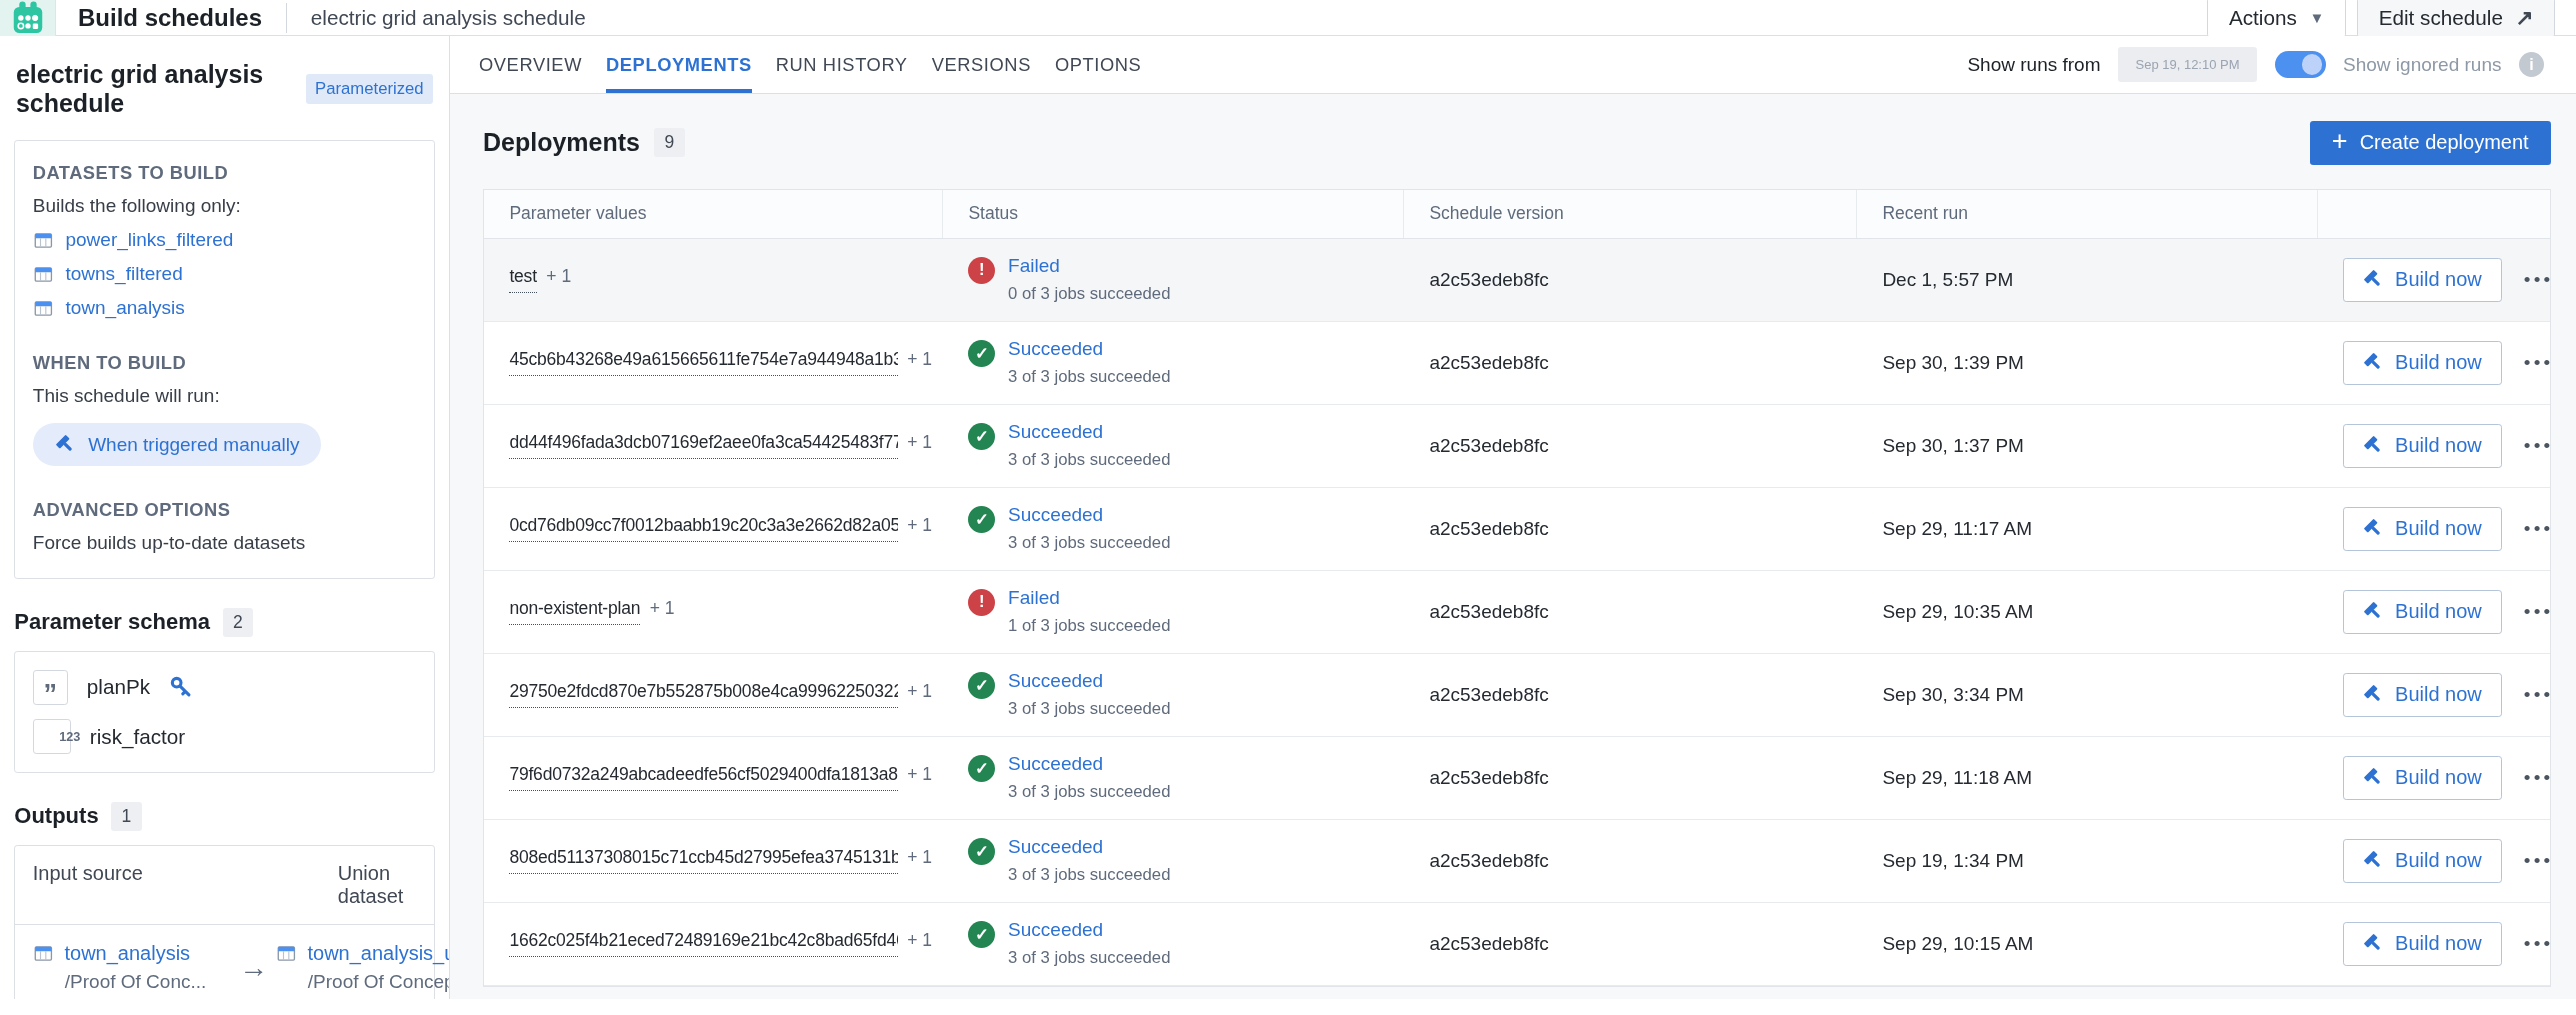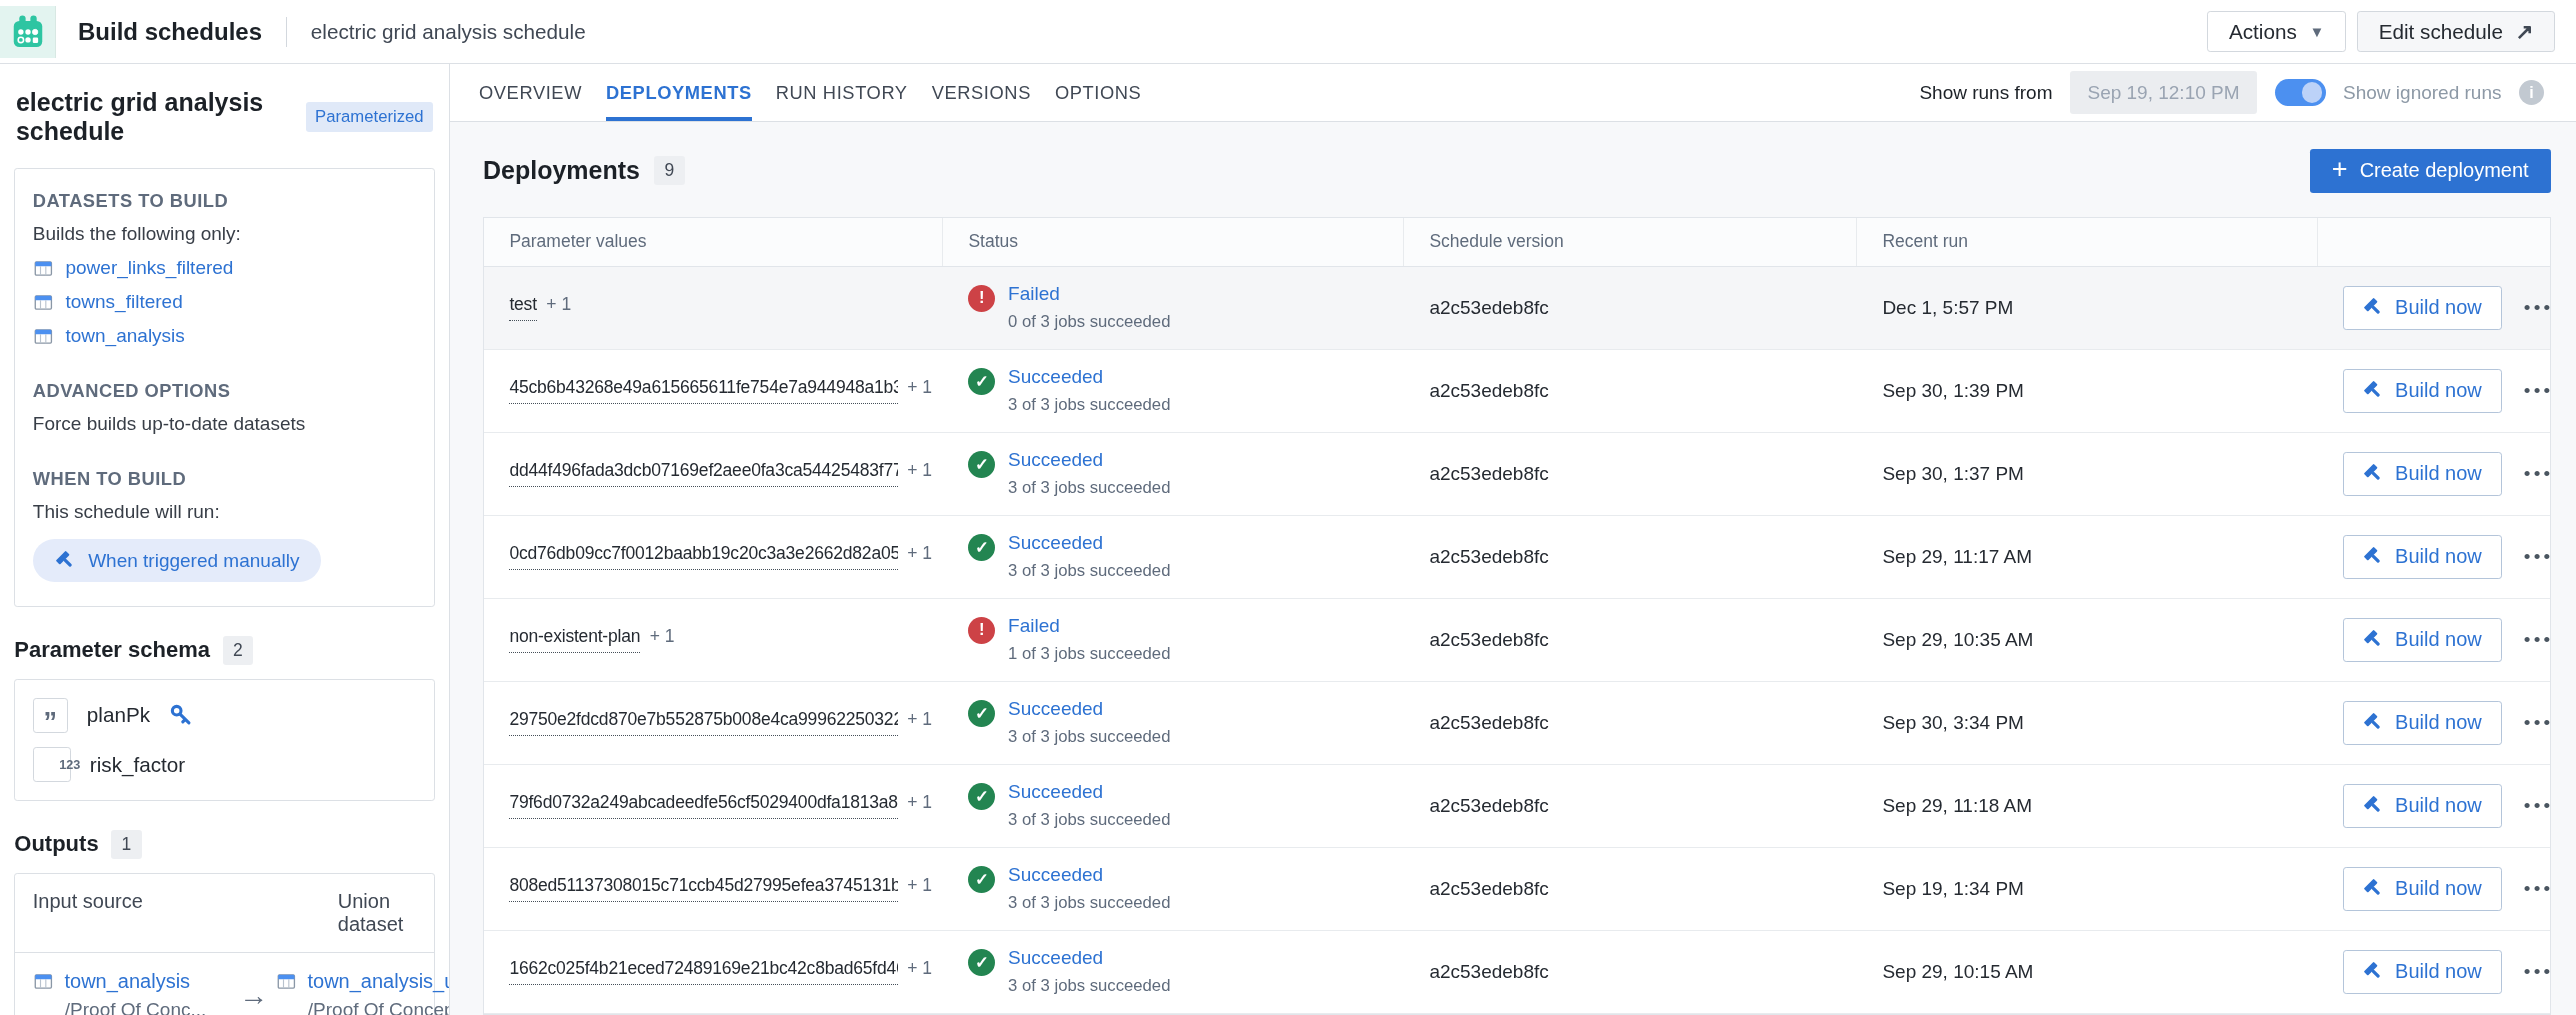--- a/index.html
+++ b/index.html
@@ -1,20 +1,20 @@
 <!DOCTYPE html>
 <html style="font-size:12.7px"><head>
 <meta charset="utf-8">
 <style>
   * { box-sizing: border-box; margin: 0; padding: 0; }
   html,body { width:2576px; height:1015px; overflow:hidden; background:#fff;
     font-family:"Liberation Sans", sans-serif; color:#252A31; }
 
   
-  .topbar { height:64px; display:flex; align-items:center; background:#fff;
+  .topbar { height:36px; display:flex; align-items:center; background:#fff;
     border-bottom:0.8px solid #DCE0E5; }
   .app-badge { width:56px; height:52px; background:#E3F4F0; border-right:0.8px solid #D8E8E3;
     display:flex; align-items:center; justify-content:center; flex:none; cursor:pointer; }
   .topbar-title { margin-left:22px; font-size:24px; font-weight:bold; color:#1C2127; }
   .topbar-divider { width:0.8px; height:30px; background:#D3D8DE; margin:0 24px; }
   .topbar-breadcrumb { font-size:20.7px; color:#404854; }
   .topbar-actions { margin-left:auto; display:flex; gap:11px; align-items:center; padding-right:20.7px; }
   .btn { display:flex; align-items:center; gap:12.7px; height:41px; padding:0 20.7px; background:#fff;
     border:0.8px solid #D3D8DE; border-radius:3.2px; font-size:20.7px; color:#252A31;
     font-family:inherit; cursor:pointer; }
@@ -62,21 +62,21 @@
   
   .main { flex:1; min-width:0; display:flex; flex-direction:column; background:#F7F8FA; }
   .tabbar { height:58px; background:#fff; border-bottom:0.8px solid #DCE0E5; display:flex;
     align-items:stretch; padding:0 32px 0 29px; flex:none; }
   .tabs { display:flex; gap:24px; }
   .tab { display:flex; align-items:center; font-size:18.3px; letter-spacing:0.6px; color:#404854;
     border-bottom:4.8px solid transparent; padding-top:4.8px; cursor:pointer; white-space:nowrap; }
   .tab.active { color:#2D72D2; border-bottom-color:#2D72D2; font-weight:bold; }
   .runs-filter { margin-left:auto; display:flex; align-items:center; gap:17.5px; }
   .rf-label { font-size:19px; color:#1C2127; white-space:nowrap; }
-  .date-btn { background:#EBEDF0; color:#9AA4B2; font-size:19px; padding:10.3px 17.5px;
+  .date-btn { background:#EBEDF0; color:#9AA4B2; font-size:13px; padding:10.3px 17.5px;
     border-radius:3.2px; border:none; font-family:inherit; cursor:pointer; white-space:nowrap; }
   .toggle { width:51px; height:27px; border-radius:13.5px; background:#4C90F0; position:relative;
     flex:none; cursor:pointer; }
   .toggle-knob { position:absolute; right:3.2px; top:3.2px; width:20.7px; height:20.7px; border-radius:50%;
     background:#BCD2F8; }
   .rf-toggle-label { font-size:19px; color:#8D99A6; white-space:nowrap; }
   .info-dot { width:25px; height:25px; border-radius:50%; background:#C2C9D1; color:#fff;
     display:flex; align-items:center; justify-content:center; font-size:16px; font-weight:bold; flex:none; }
 
   .content { flex:1; padding:22px 25.4px 0 33px; min-height:0; }
@@ -184,35 +184,35 @@
       <rect x="1.5" y="3" width="17" height="14" rx="1.2" fill="#fff" stroke="#8A97A6" stroke-width="1.4"></rect>
       <path d="M1.5 4.2a1.2 1.2 0 011.2-1.2h14.6a1.2 1.2 0 011.2 1.2V7.6H1.5z" fill="#4C90F0"></path>
       <line x1="7" y1="7.6" x2="7" y2="17" stroke="#B9C3CE" stroke-width="1.2"></line>
       <line x1="12.6" y1="7.6" x2="12.6" y2="17" stroke="#B9C3CE" stroke-width="1.2"></line>
     </svg>
     <span>town_analysis</span>
   </div>
 </div>
       </div>
       <div class="section">
-        <div class="section-heading">ADVANCED OPTIONS</div>
-        <div class="section-sub">Force builds up-to-date datasets</div>
-      </div>
-      <div class="section">
         <div class="section-heading">WHEN TO BUILD</div>
         <div class="section-sub">This schedule will run:</div>
         <div class="pill">
           <svg width="20.7" height="20.7" viewBox="0 0 20 20">
             <g transform="rotate(-45 10 10)" fill="#2D72D2">
               <rect x="3.2" y="3.6" width="13.6" height="5.6" rx="1"></rect>
               <rect x="8.4" y="8.6" width="3.2" height="9.4" rx="1.4"></rect>
             </g>
           </svg>
           <span>When triggered manually</span>
         </div>
+      </div>
+      <div class="section">
+        <div class="section-heading">ADVANCED OPTIONS</div>
+        <div class="section-sub">Force builds up-to-date datasets</div>
       </div>
     </div>
 
     <div class="schema-head">
       <span class="schema-title">Parameter schema</span>
       <span class="count-badge">2</span>
     </div>
     <div class="schema-card" id="param-list">
   <div class="param-row">
     <span class="type-box string">”</span>

